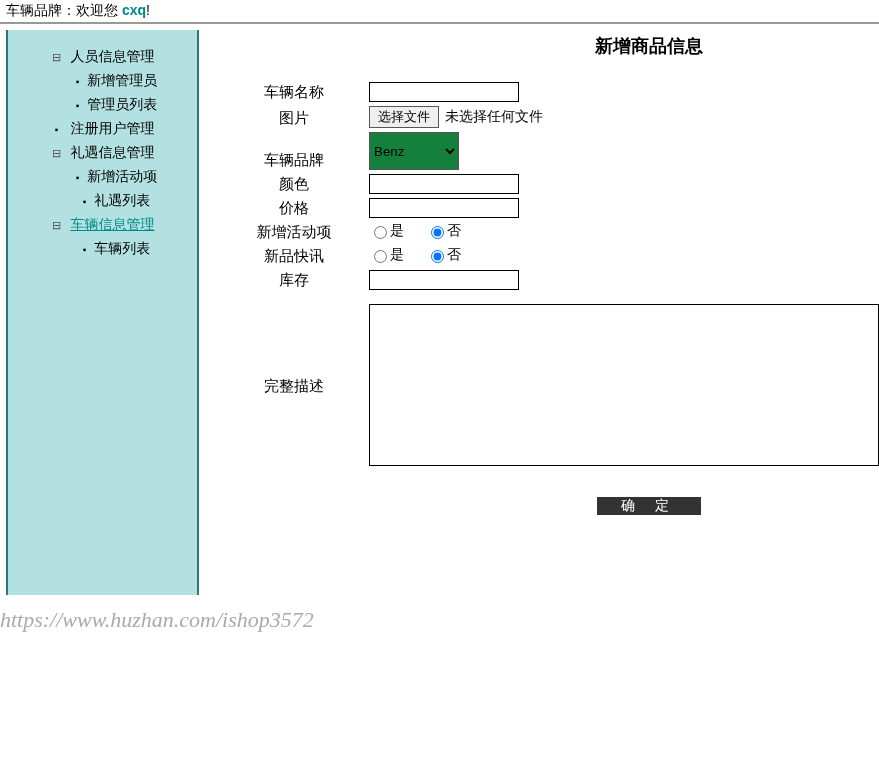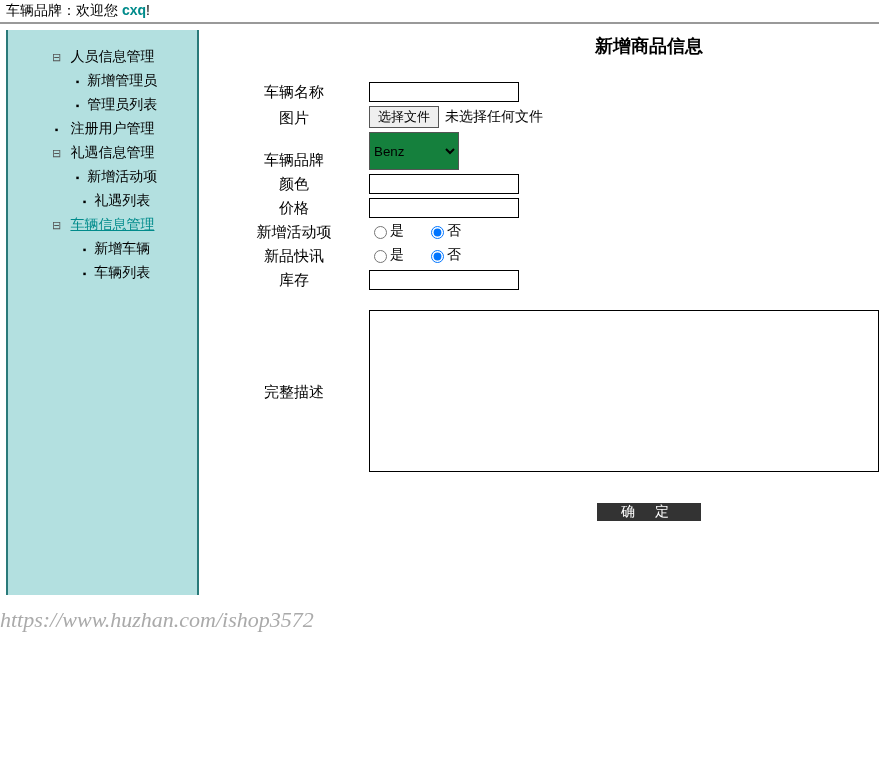--- a/index.html
+++ b/index.html
@@ -95,21 +95,21 @@
   margin-bottom: 24px;
   padding-left: 200px;
 }
 .form-row {
   display: flex;
   align-items: flex-end;
   margin-bottom: 4px;
 }
 .form-row.tall {
   align-items: center;
-  margin-top: 20px;
+  margin-top: 14px;
 }
 .form-label {
   width: 150px;
   text-align: center;
   font-size: 15px;
 }
 .form-field {
   flex: 1;
 }
 .form-field input[type=text] {
@@ -205,23 +205,20 @@
       </li>
       <li class="subitem">
         <a href="#">新增活动项</a>
       </li>
       <li class="subitem">
         <a href="#">礼遇列表</a>
       </li>
 
       <li class="group active">
         <a href="#">车辆信息管理</a>
-      </li>
-      <li class="subitem">
-        <a href="#">新增车辆</a>
       </li>
       <li class="subitem">
         <a href="#">车辆列表</a>
       </li>
     </ul>
   </nav>
 
   <div class="content">
     <div class="page-title">新增商品信息</div>
 

